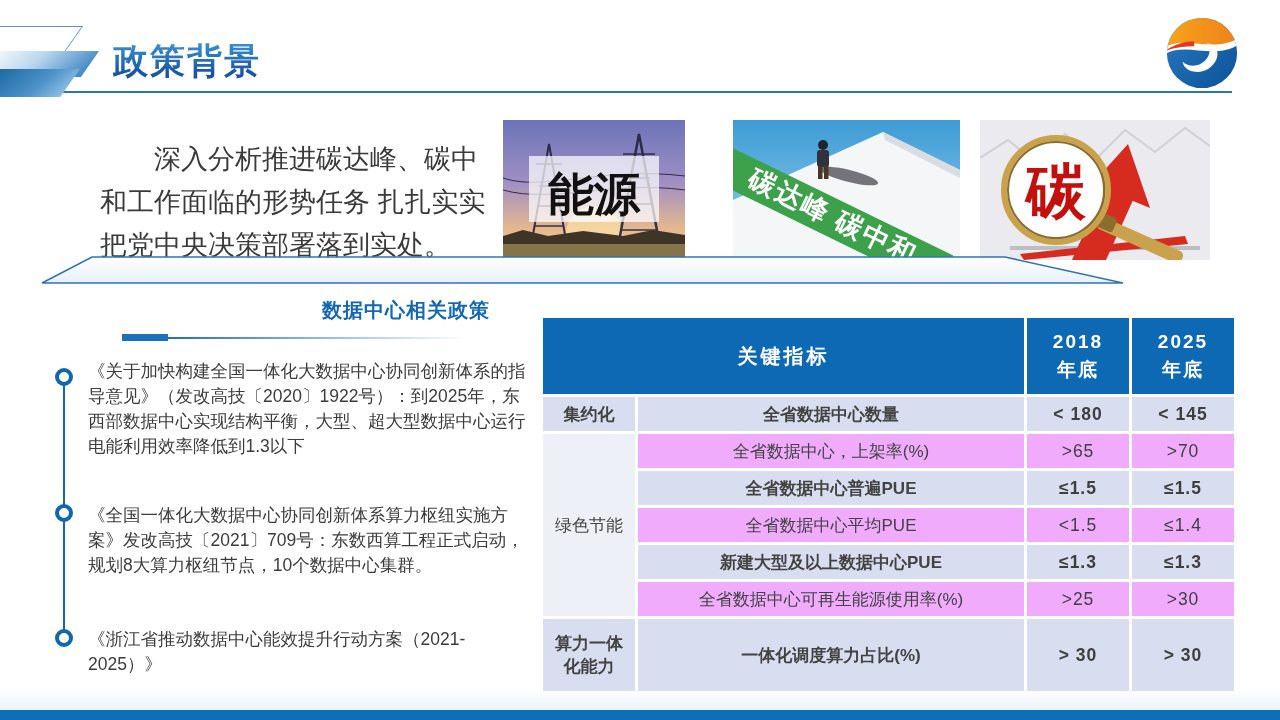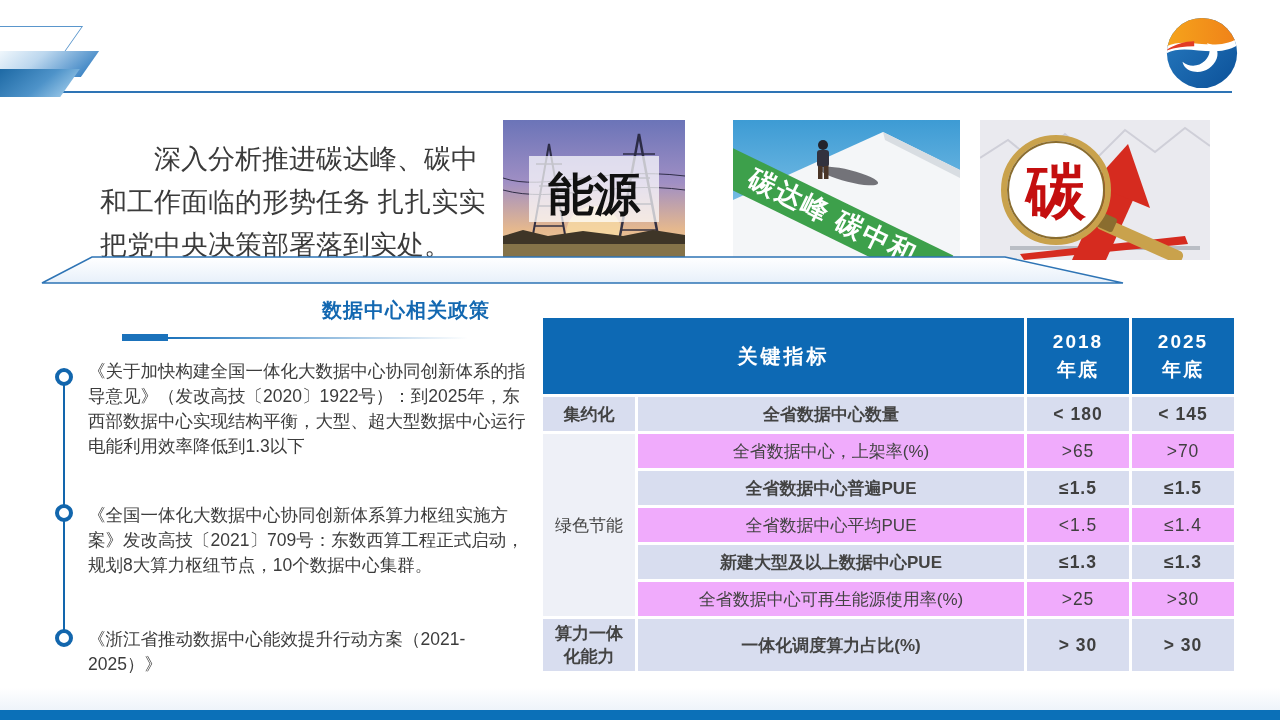--- a/index.html
+++ b/index.html
@@ -41,21 +41,21 @@
   .policy-item{position:absolute;left:88px;width:438px;font-size:17.5px;line-height:1.42;color:#3c3c3c;}
   
   .kpi-wrap{position:absolute;left:540px;top:315px;}
   table.kpi{border-collapse:separate;border-spacing:3px;table-layout:fixed;width:697px;}
   table.kpi th,table.kpi td{padding:0 4px;text-align:center;vertical-align:middle;}
   tr.thead{height:76px;}
   tr.thead th{background:#0d69b4;color:#fff;font-weight:bold;}
   th.h-ind{font-size:20px;letter-spacing:3px;}
   th.h-year{font-size:19px;line-height:1.5;letter-spacing:2px;}
   tr.body{height:34px;}
-  tr.body.tall{height:52px;}
+  tr.body.tall{height:72px;}
   td.cat{font-size:17px;color:#434343;}
   td.ind{font-size:17px;color:#434343;}
   td.val{font-size:17.5px;color:#3f3f3f;letter-spacing:1px;}
   .bg-lav{background:#d8ddef;font-weight:bold;}
   .bg-white{background:#f0abfc;}
   .bg-merged{background:#eef0f7;}
   .red{color:#c00000;}
   
   .footer-fade{position:absolute;left:0;top:688px;width:1280px;height:22px;
          background:linear-gradient(180deg,rgba(230,238,247,0) 0%,#eef4fa 100%);}
@@ -63,20 +63,21 @@
 </style>
 </head>
 <body>
 
 <div class="slide">
 
   <div class="deco1"></div>
   <div class="deco2"></div>
   <div class="deco3"></div>
 
+  <div class="page-title">政策背景</div>
   <div class="title-rule"></div>
 
   <div class="logo">
     <svg width="78" height="78" viewBox="0 0 80 80">
       <defs>
         <linearGradient id="lgB" x1="0" y1="0" x2="1" y2="1">
           <stop offset="0" stop-color="#2a7fc4"></stop>
             <stop offset="1" stop-color="#0a4e96"></stop>
         </linearGradient>
         <linearGradient id="lgO" x1="0" y1="0" x2="1" y2="0">

